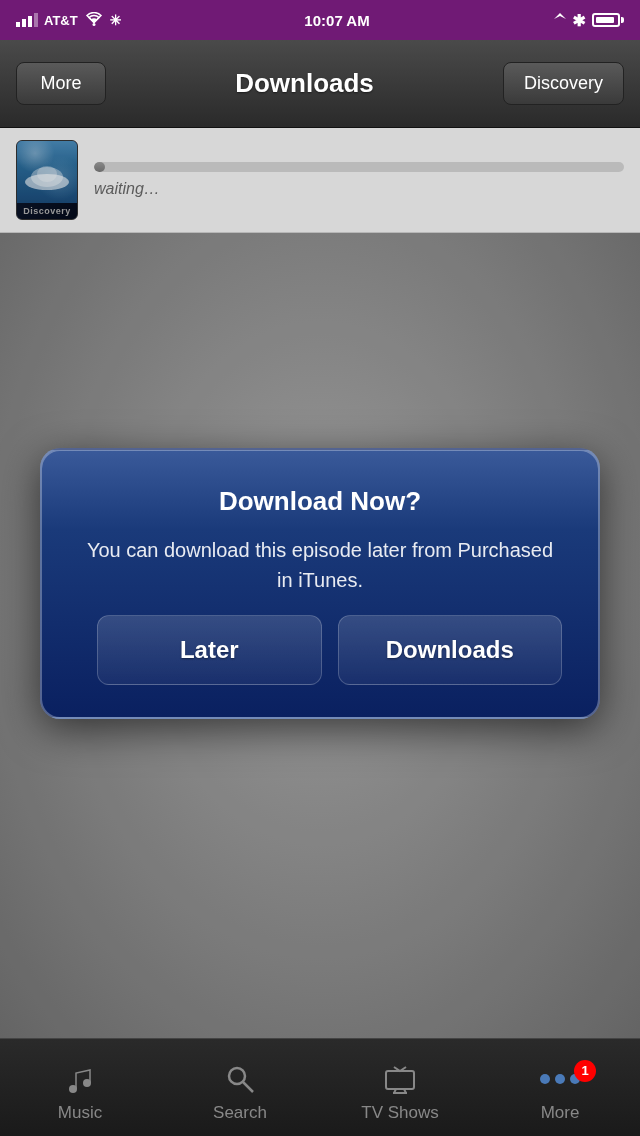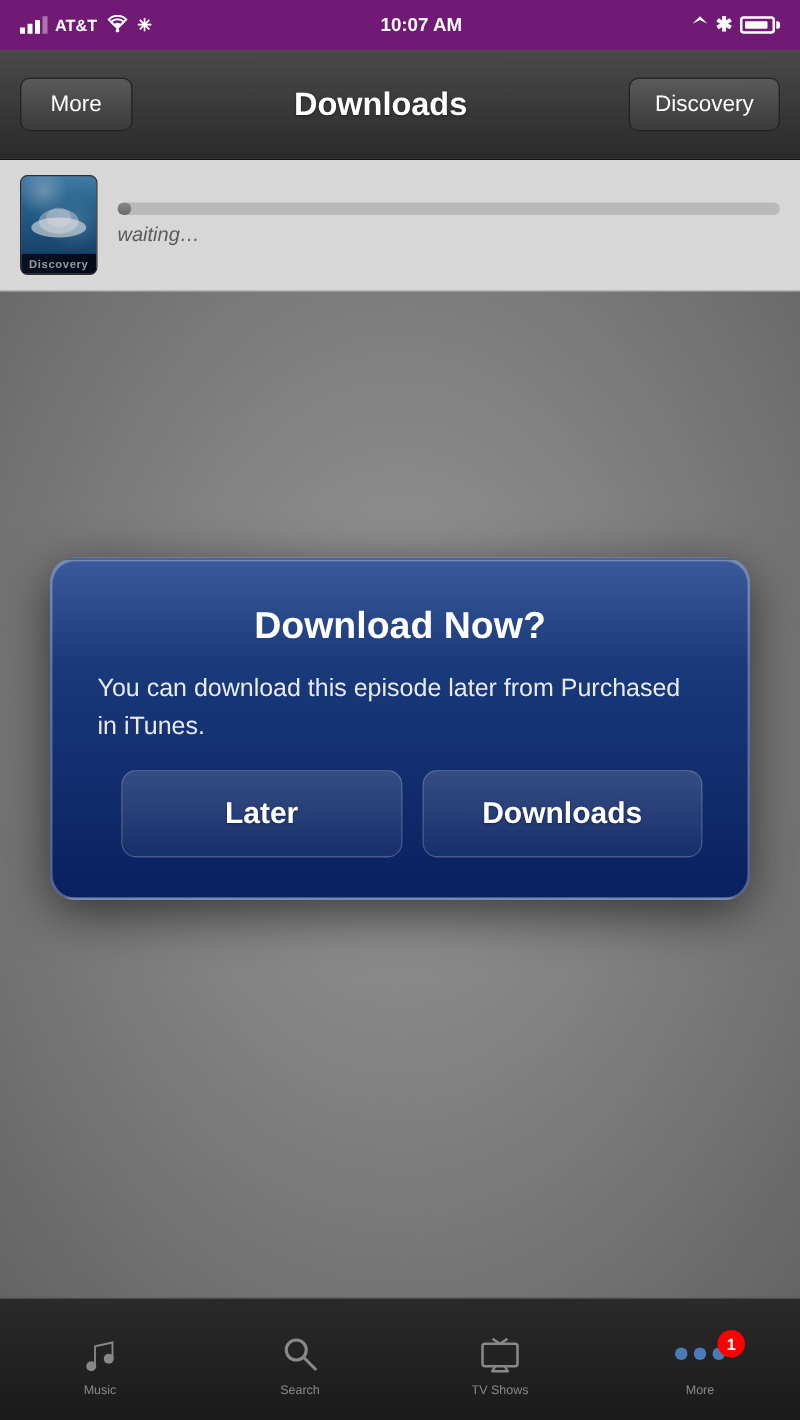--- a/index.html
+++ b/index.html
@@ -165,28 +165,29 @@
     #dialog {
       width: 560px;
       background: linear-gradient(to bottom, #3a5a9a 0%, #1a3a7a 30%, #0a2060 100%);
       border-radius: 20px;
       border: 2px solid rgba(255,255,255,0.3);
       padding: 36px 36px 32px;
       box-shadow: 0 10px 40px rgba(0,0,0,0.6), inset 0 1px 0 rgba(255,255,255,0.3);
     }
     .dialog-title {
       color: white;
-      font-size: 30px;
+      font-size: 26px;
       font-weight: 700;
       text-align: center;
       margin-bottom: 18px;
     }
     .dialog-message {
       color: rgba(255,255,255,0.9);
       font-size: 20px;
+      text-align: center;
       line-height: 1.5;
       margin-bottom: 20px;
     }
     .dialog-buttons {
       display: flex;
       gap: 16px;
       margin-left: 19px;
     }
     .dialog-btn {
       flex: 1;
@@ -230,21 +231,21 @@
       width: 36px;
       height: 36px;
       display: flex;
       align-items: center;
       justify-content: center;
       color: #888;
     }
     .tab-icon svg { width: 32px; height: 32px; }
     .tab-label {
       color: #888;
-      font-size: 10px;
+      font-size: 17px;
     }
     .tab-more-icon {
       display: flex;
       gap: 5px;
       align-items: center;
       position: relative;
     }
     .tab-dot {
       width: 10px;
       height: 10px;

